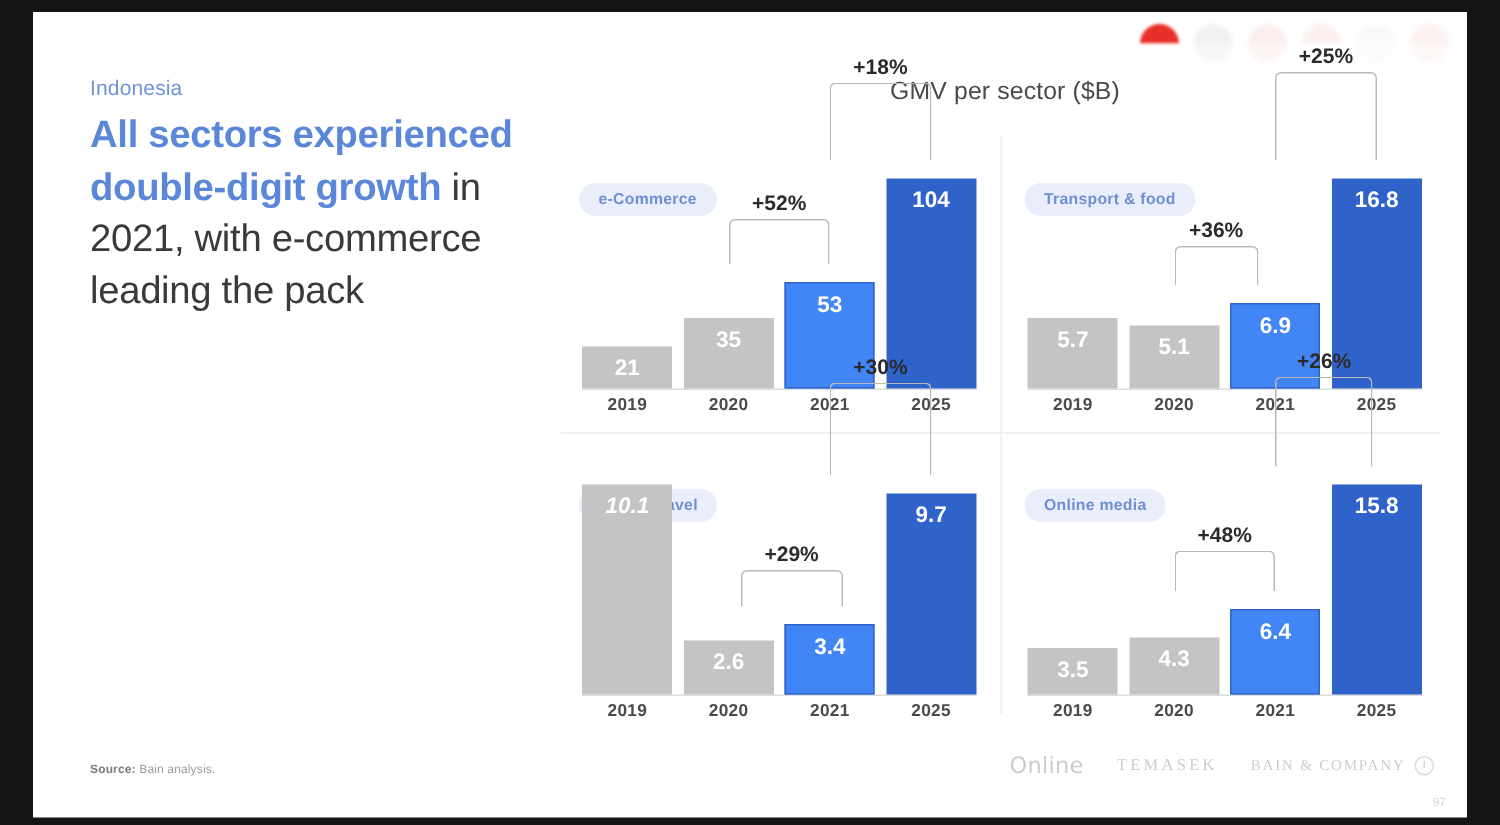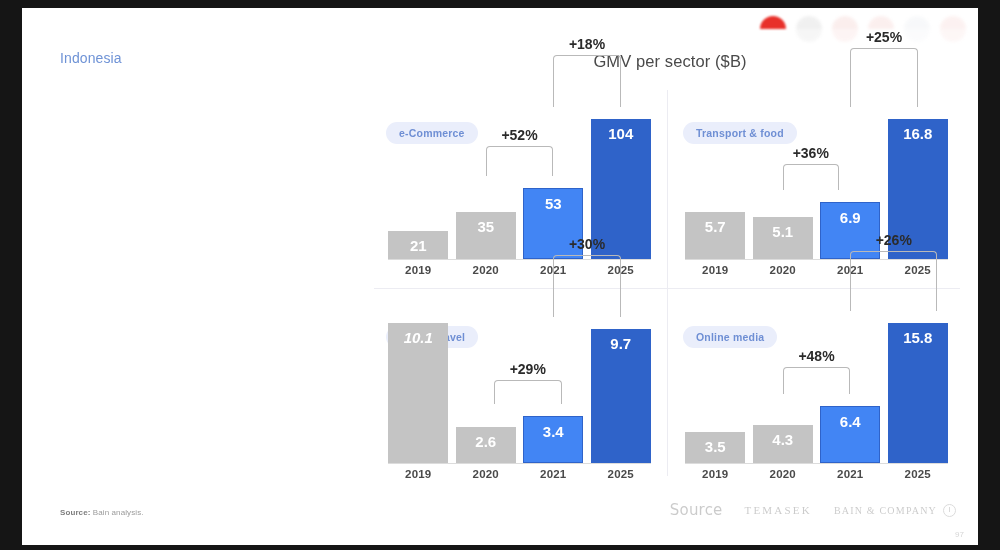--- a/index.html
+++ b/index.html
@@ -323,20 +323,23 @@
           <div class="bot" style="background: rgb(238, 240, 244);"></div>
         </div>
         <div class="flag dim2">
           <div class="top" style="background: rgb(243, 196, 193);"></div>
           <div class="bot" style="background: rgb(248, 220, 218);"></div>
         </div>
       </div>
 
     <div class="headline-block">
       <div class="eyebrow">Indonesia</div>
+      <div class="headline">
+        <span class="hl">All sectors experienced double-digit growth</span><span class="rest"> in 2021, with e-commerce leading the pack</span>
+      </div>
     </div>
 
     <div class="panel-title">GMV per sector ($B)</div>
 
     <div class="grid">
       <div class="vline"></div>
       <div class="hline"></div>
       <div class="quad q-tl">
           <div class="pill">e-Commerce</div>
           <div class="plot">
@@ -485,33 +488,33 @@
             </div>
             <div class="axis">
               <span>2019</span>
               <span>2020</span>
               <span>2021</span>
               <span>2025</span>
             </div>
             <div class="bracket" style="left: 97.7483px; width: 67.5033px; bottom: 95.7089px; height: 27.3038px;">
               <span class="lbl">+48%</span>
             </div>
-            <div class="bracket" style="left: 165.252px; width: 87px; bottom: 179px; height: 59.6456px; padding-left: 13px;">
+            <div class="bracket" style="left: 165.252px; width: 65px; bottom: 179px; height: 59.6456px; padding-left: 13px;">
               <span class="lbl">+26%</span>
             </div>
           </div>
         </div>
     </div>
 
     <div class="source">
       <b>Source:</b><span> Bain analysis.</span>
     </div>
 
     <div class="logos">
-      <span class="logo-google">Source</span>
+      <span class="logo-google">Online</span>
       <span class="logo-temasek">TEMASEK</span>
       <span class="logo-bain">
         <span>BAIN &amp; COMPANY</span>
         <span class="bain-mark"></span>
       </span>
     </div>
 
     <div class="pagenum">97</div>
 
   </div>

